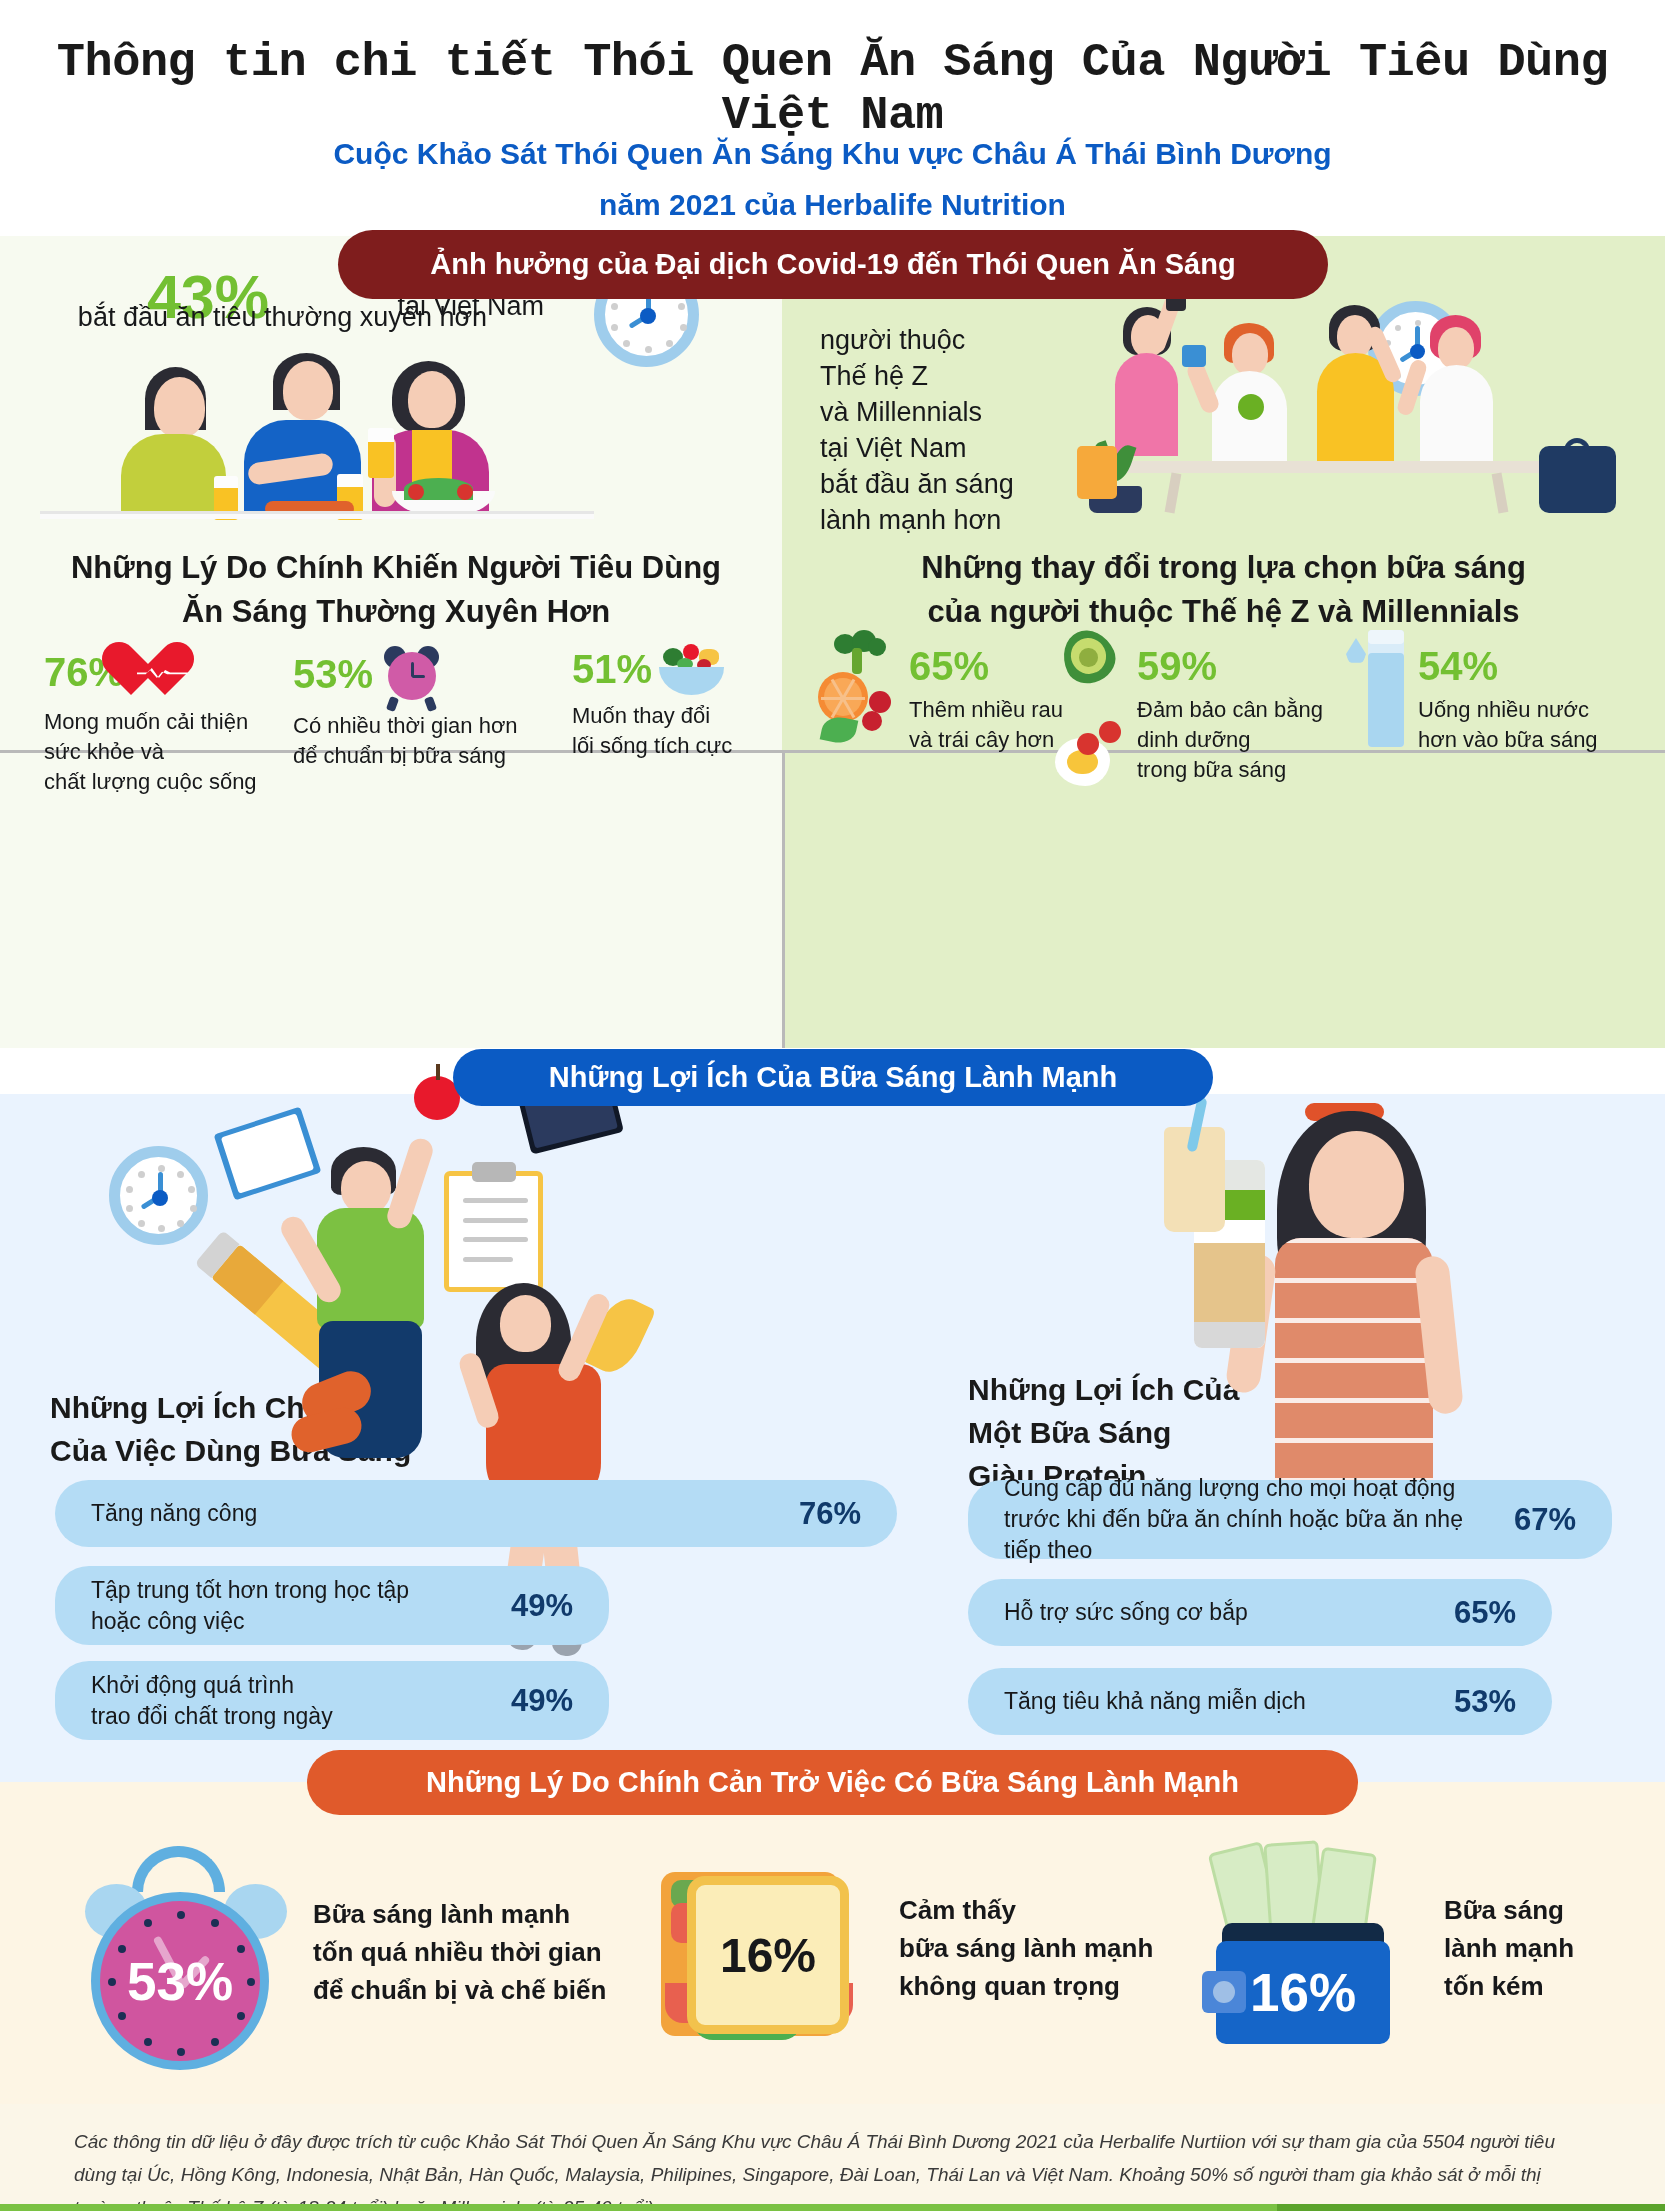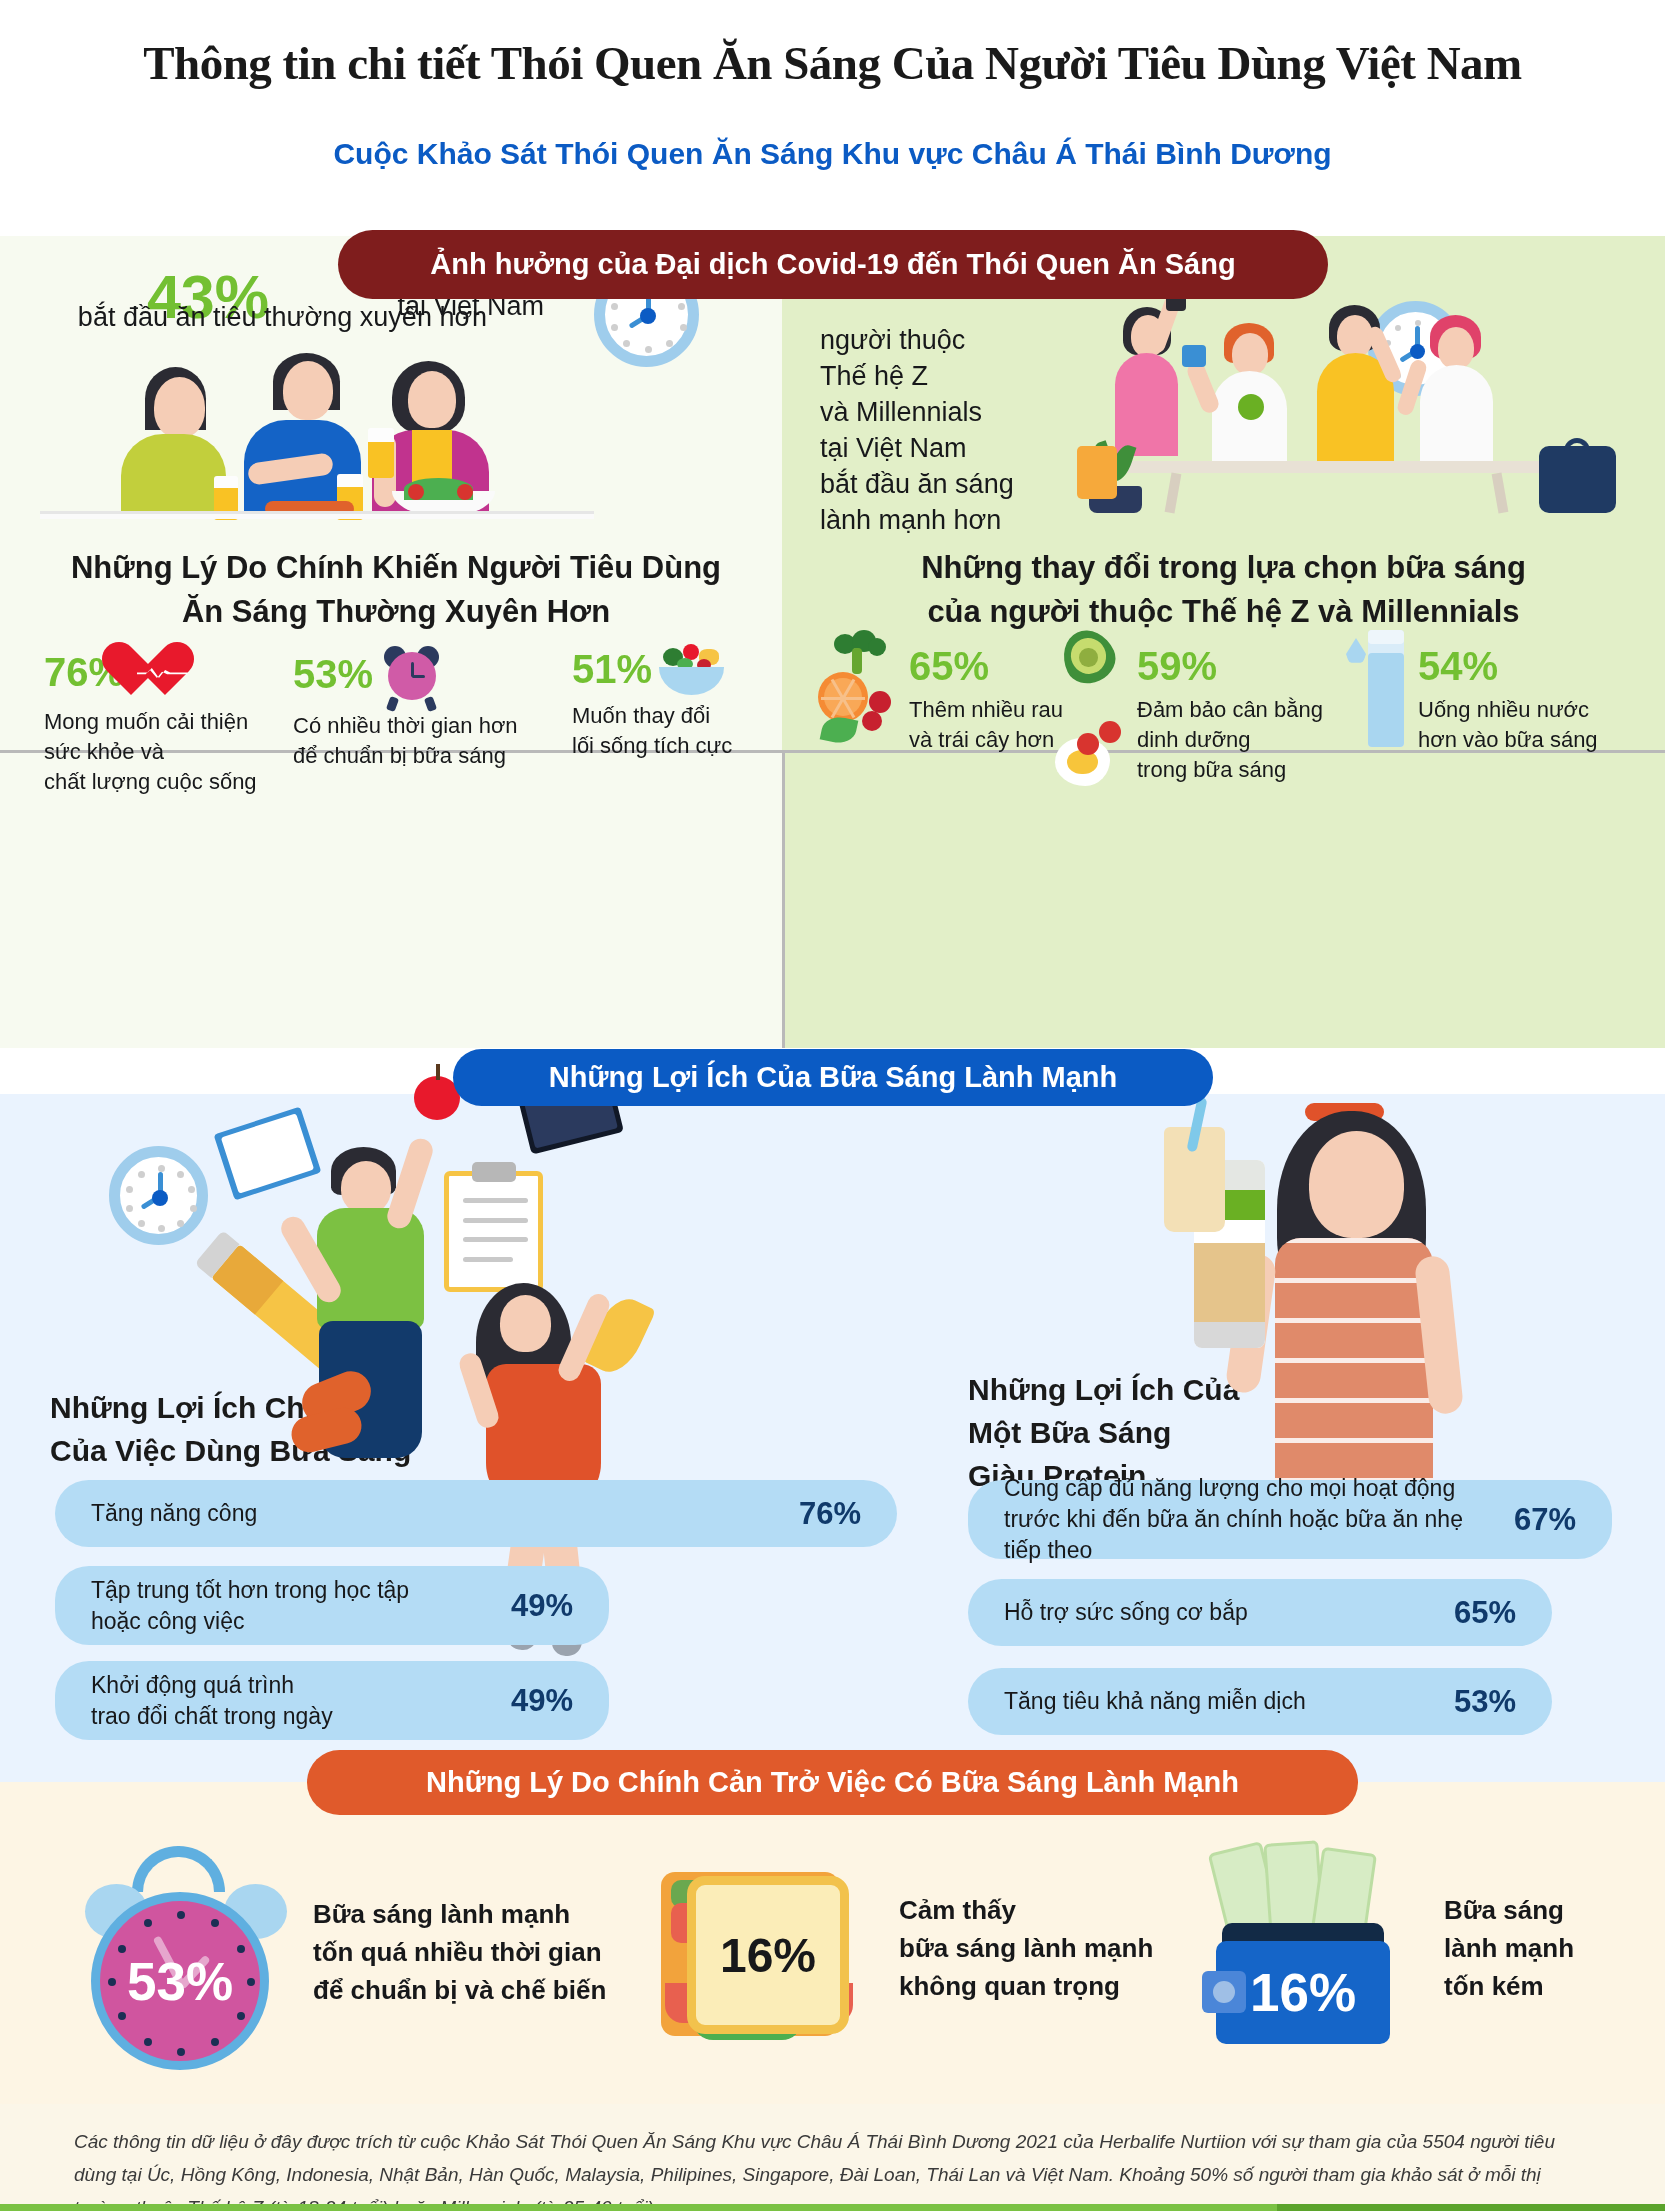--- a/index.html
+++ b/index.html
@@ -9,21 +9,21 @@
     font-family: "Liberation Sans", sans-serif;
     overflow: hidden;
   }
   #page { position: relative; width: 1665px; height: 2212px; background:#fff; }
 
   
   .header { position:absolute; top:0; left:0; width:1665px; height:236px; background:#ffffff; }
   .main-title {
     position:absolute; top:36px; left:0; width:1665px; text-align:center;
     font-size:47px; font-weight:bold; color:#1a1a1a; letter-spacing:-0.5px;
-    font-family:Liberation Serif, serif;
+    font-family:Liberation Mono, monospace;
   }
   .sub-title {
     position:absolute; top:133px; left:0; width:1665px; text-align:center;
     font-size:30px; font-weight:bold; color:#0b5bc4; line-height:42px;
   }
   .sub-title2 {
     position:absolute; top:188px; left:0; width:1665px; text-align:center;
     font-size:30px; font-weight:bold; color:#0b5bc4;
   }
 
@@ -201,20 +201,21 @@
   .plant .lf { position:absolute; background:#3f8f3a; border-radius:60% 0 60% 0; }
 </style>
 </head>
 <body>
 
 <div id="page">
 
   <div class="header">
     <div class="main-title">Thông tin chi tiết Thói Quen Ăn Sáng Của Người Tiêu Dùng Việt Nam</div>
     <div class="sub-title">Cuộc Khảo Sát Thói Quen Ăn Sáng Khu vực Châu Á Thái Bình Dương</div>
+    <div class="sub-title2">năm 2021 của Herbalife Nutrition</div>
   </div>
 
   <div class="sec1">
     <div class="sec1-right"></div>
     <div class="divider-h"></div>
     <div class="divider-v"></div>
   </div>
 
   <div class="banner banner-green">Ảnh hưởng của Đại dịch Covid-19 đến Thói Quen Ăn Sáng</div>
 

